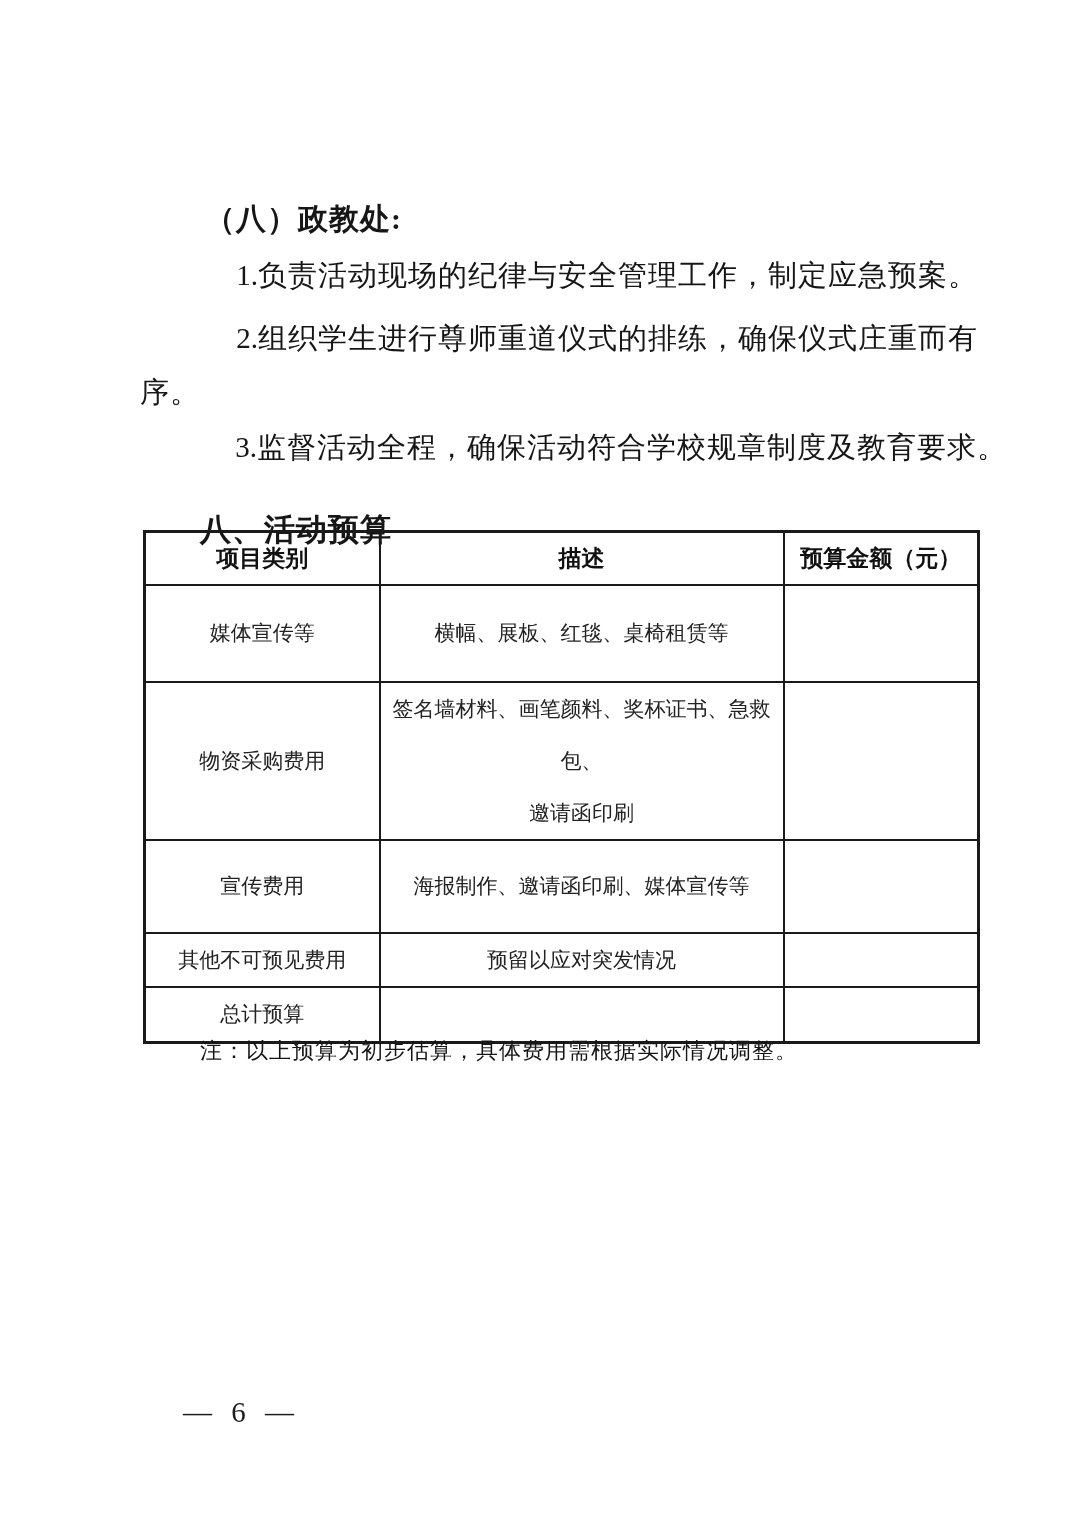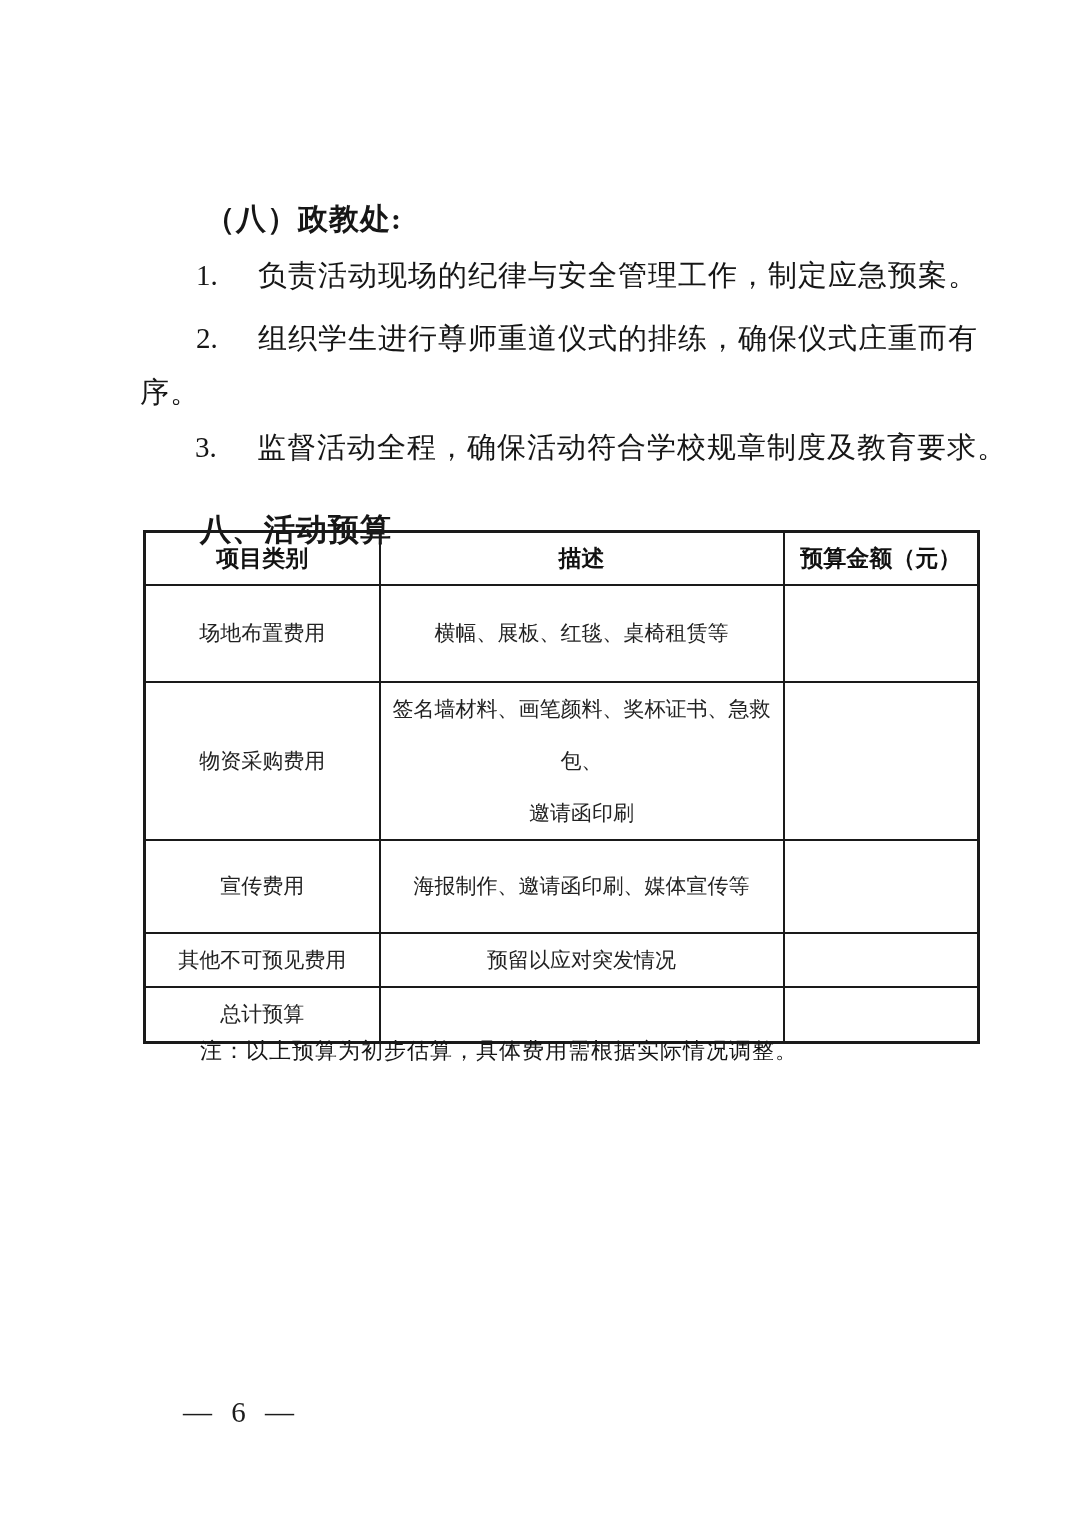--- a/index.html
+++ b/index.html
@@ -12,20 +12,21 @@
     position: relative;
     width: 1080px;
     height: 1527px;
     background: #ffffff;
     overflow: hidden;
   }
   .txt {
     position: absolute;
     white-space: nowrap;
     color: #161616;
+    text-align: right;
   }
   .kai {
     font-family: "Liberation Serif", "DejaVu Serif", serif;
   }
   .subsection-heading {
     left: 205px; top: 199px;
     font-size: 30px;
     font-weight: bold;
     letter-spacing: 1px;
   }
@@ -120,21 +121,21 @@
       <col style="width:404px">
       <col style="width:195px">
     </colgroup>
     <tbody>
         <tr class="row-header">
       <th>项目类别</th>
       <th>描述</th>
       <th>预算金额（元）</th>
     </tr>
     <tr class="row-1">
-      <td>场地布置费用</td>
+      <td>媒体宣传等</td>
       <td class="desc-cell">横幅、展板、红毯、桌椅租赁等</td>
       <td></td>
     </tr>
     <tr class="row-2">
       <td>物资采购费用</td>
       <td class="desc-cell">签名墙材料、画笔颜料、奖杯证书、急救包、
 邀请函印刷</td>
       <td></td>
     </tr>
     <tr class="row-3">

